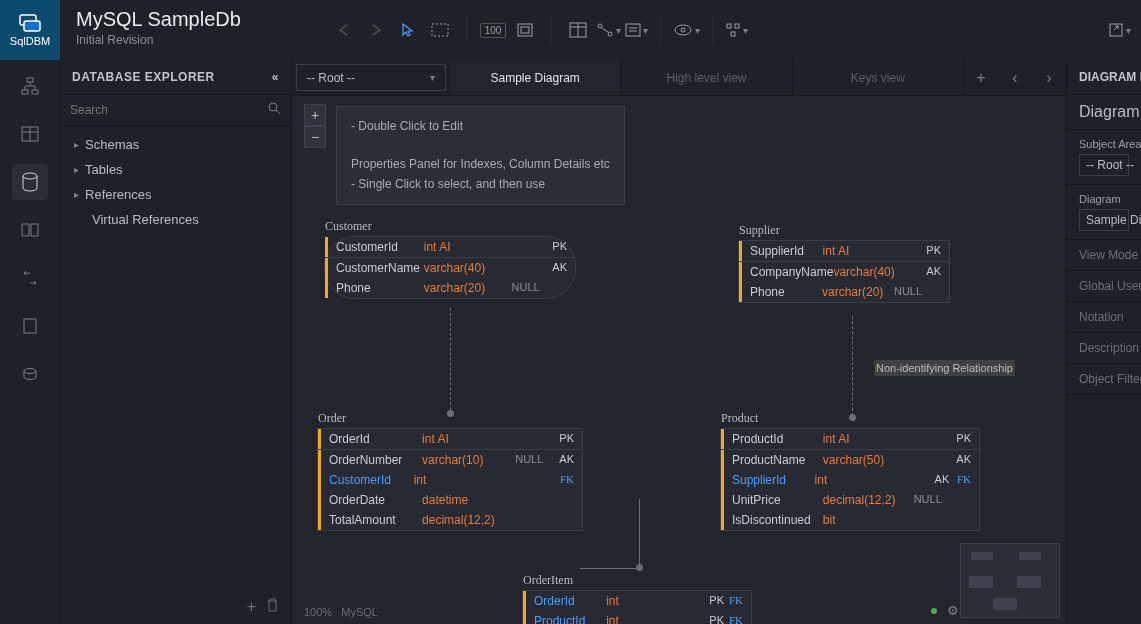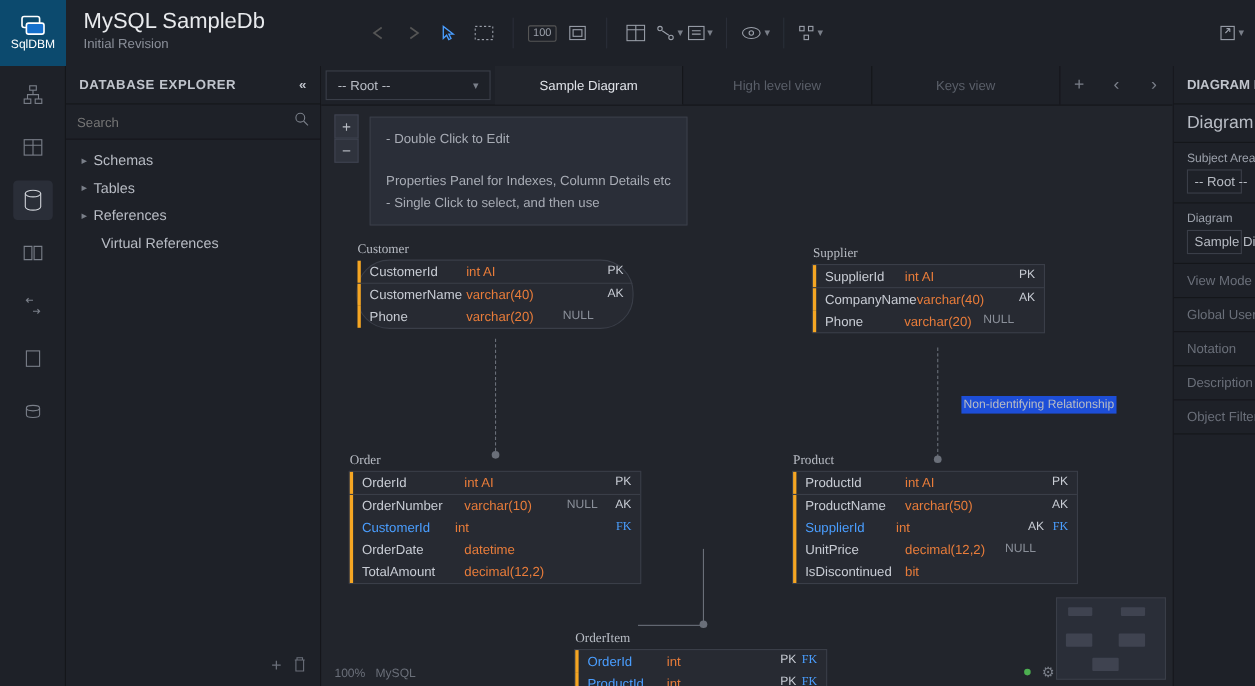--- a/index.html
+++ b/index.html
@@ -51,21 +51,21 @@
 .entity-row .col-name{color:#c8ccd4;width:95px;}
 .entity-row .col-name.fk{color:#4a9eff;}
 .entity-row .col-type{color:#e87c3a;width:95px;}
 .entity-row .col-null{color:#8a8f99;width:35px;font-size:11px;}
 .entity-row .col-key{color:#c8ccd4;width:25px;text-align:right;font-size:11px;}
 .entity-row .col-fk{color:#4a9eff;width:25px;text-align:right;font-size:11px;font-family:Liberation Serif, serif;}
 .pk-section{border-bottom:1px solid #3a3e48;}
 
 .rel-line{position:absolute;border-left:1px dashed #6a6f79;}
 .rel-dot{position:absolute;width:7px;height:7px;border-radius:50%;background:#6a6f79;}
-.rel-label{position:absolute;font-size:11px;color:#b8bcc4;background:#1d4ed8;padding:2px;}
+.rel-label{position:absolute;font-size:11px;color:#b8bcc4;background:#404040;padding:2px;}
 
 .status-foot{position:absolute;bottom:6px;left:12px;font-size:11px;color:#6a6f79;}
 .status-right{position:absolute;bottom:6px;right:90px;display:flex;gap:10px;color:#7a7f89;font-size:13px;align-items:center;}
 .green-dot{width:6px;height:6px;border-radius:50%;background:#4caf50;}
 .minimap{position:absolute;bottom:6px;right:6px;width:100px;height:75px;background:#2a2e38;border:1px solid #3a3e48;}
 .mm-box{position:absolute;background:#3f4350;border-radius:1px;}
 
 .props{width:75px;background:#1e2128;border-left:1px solid #14161a;display:flex;flex-direction:column;overflow:hidden;}
 .props-head{padding:10px 12px;font-size:12px;font-weight:600;color:#c0c4cc;border-bottom:1px solid #14161a;white-space:nowrap;}
 .props-sect{padding:8px 12px;border-bottom:1px solid #14161a;}

